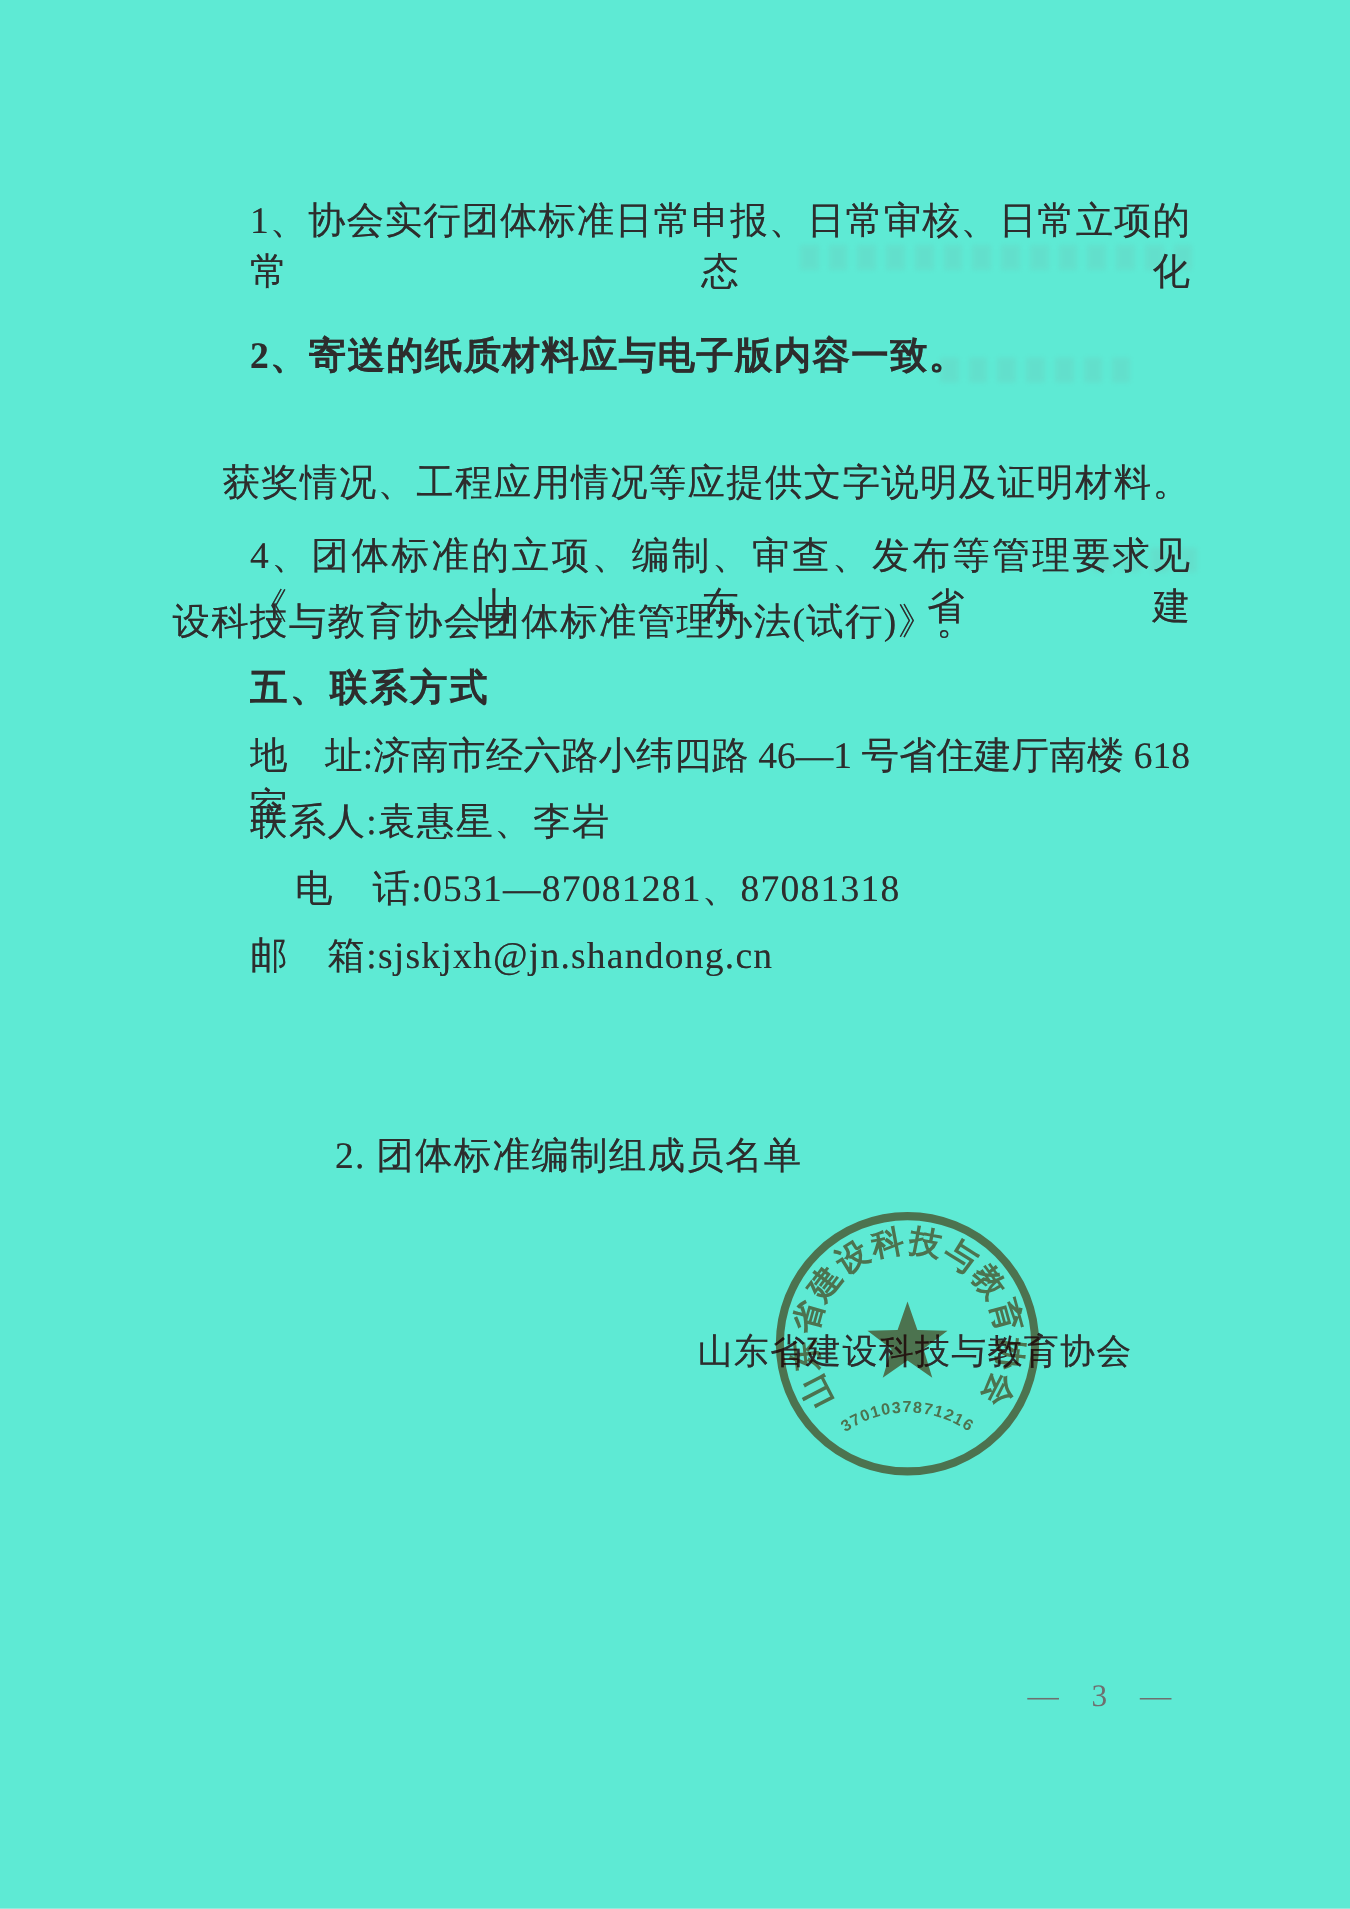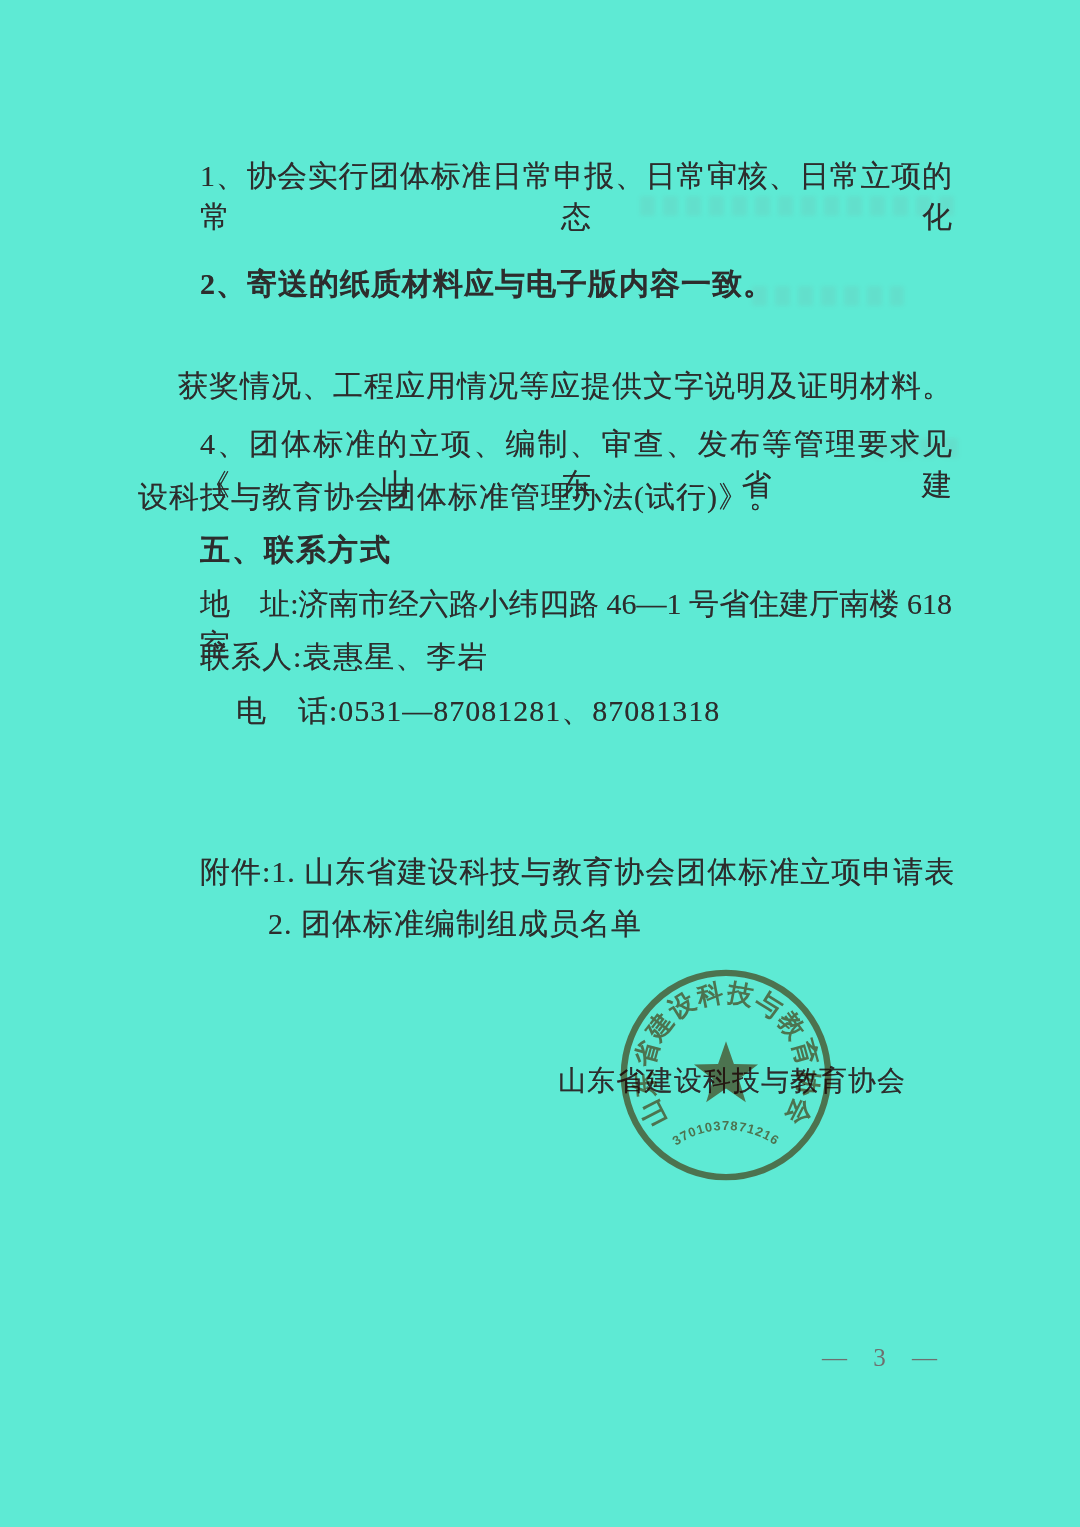--- a/index.html
+++ b/index.html
@@ -92,21 +92,21 @@
 
   <div class="line justify" style="left:200px; top:156px;">1、协会实行团体标准日常申报、日常审核、日常立项的常态化</div>
   <div class="line" style="left:200px; top:264px;font-weight:bold;">2、寄送的纸质材料应与电子版内容一致。</div>
   <div class="line" style="left:138px; top:366px;margin-left:40px;">获奖情况、工程应用情况等应提供文字说明及证明材料。</div>
   <div class="line justify" style="left:200px; top:424px;">4、团体标准的立项、编制、审查、发布等管理要求见《山东省建</div>
   <div class="line heading" style="left:200px; top:530px;">五、联系方式</div>
   <div class="line" style="left:138px; top:477px;">设科技与教育协会团体标准管理办法(试行)》。</div>
   <div class="line justify" style="left:200px; top:584px;">地　址:济南市经六路小纬四路 46—1 号省住建厅南楼 618 室</div>
   <div class="line" style="left:200px; top:637px;">联系人:袁惠星、李岩</div>
   <div class="line" style="left:200px; top:691px;margin-left:36px;">电　话:0531—87081281、87081318</div>
-  <div class="line" style="left:200px; top:852px;">附件:1. 山东省建设科技与教育协会团体标准立项申请表</div>
+  <div class="line" style="left:200px; top:744px;">邮　箱:sjskjxh@jn.shandong.cn</div>
   <div class="line" style="left:268px; top:904px;">2. 团体标准编制组成员名单</div>
 
   <div class="signature">山东省建设科技与教育协会</div>
 
   <svg class="seal" viewBox="0 0 230 230">
     <defs>
       <path id="sealTopArc" d="M 56.7 160.6 A 74 74 0 1 1 173.3 160.6" fill="none"></path>
       <path id="sealBottomArc" d="M 65.1 186.2 A 87 87 0 0 1 164.9 186.2" fill="none"></path>
     </defs>
     <circle cx="115" cy="115" r="103" fill="none" stroke="#c2603c" stroke-width="6.5"></circle>

